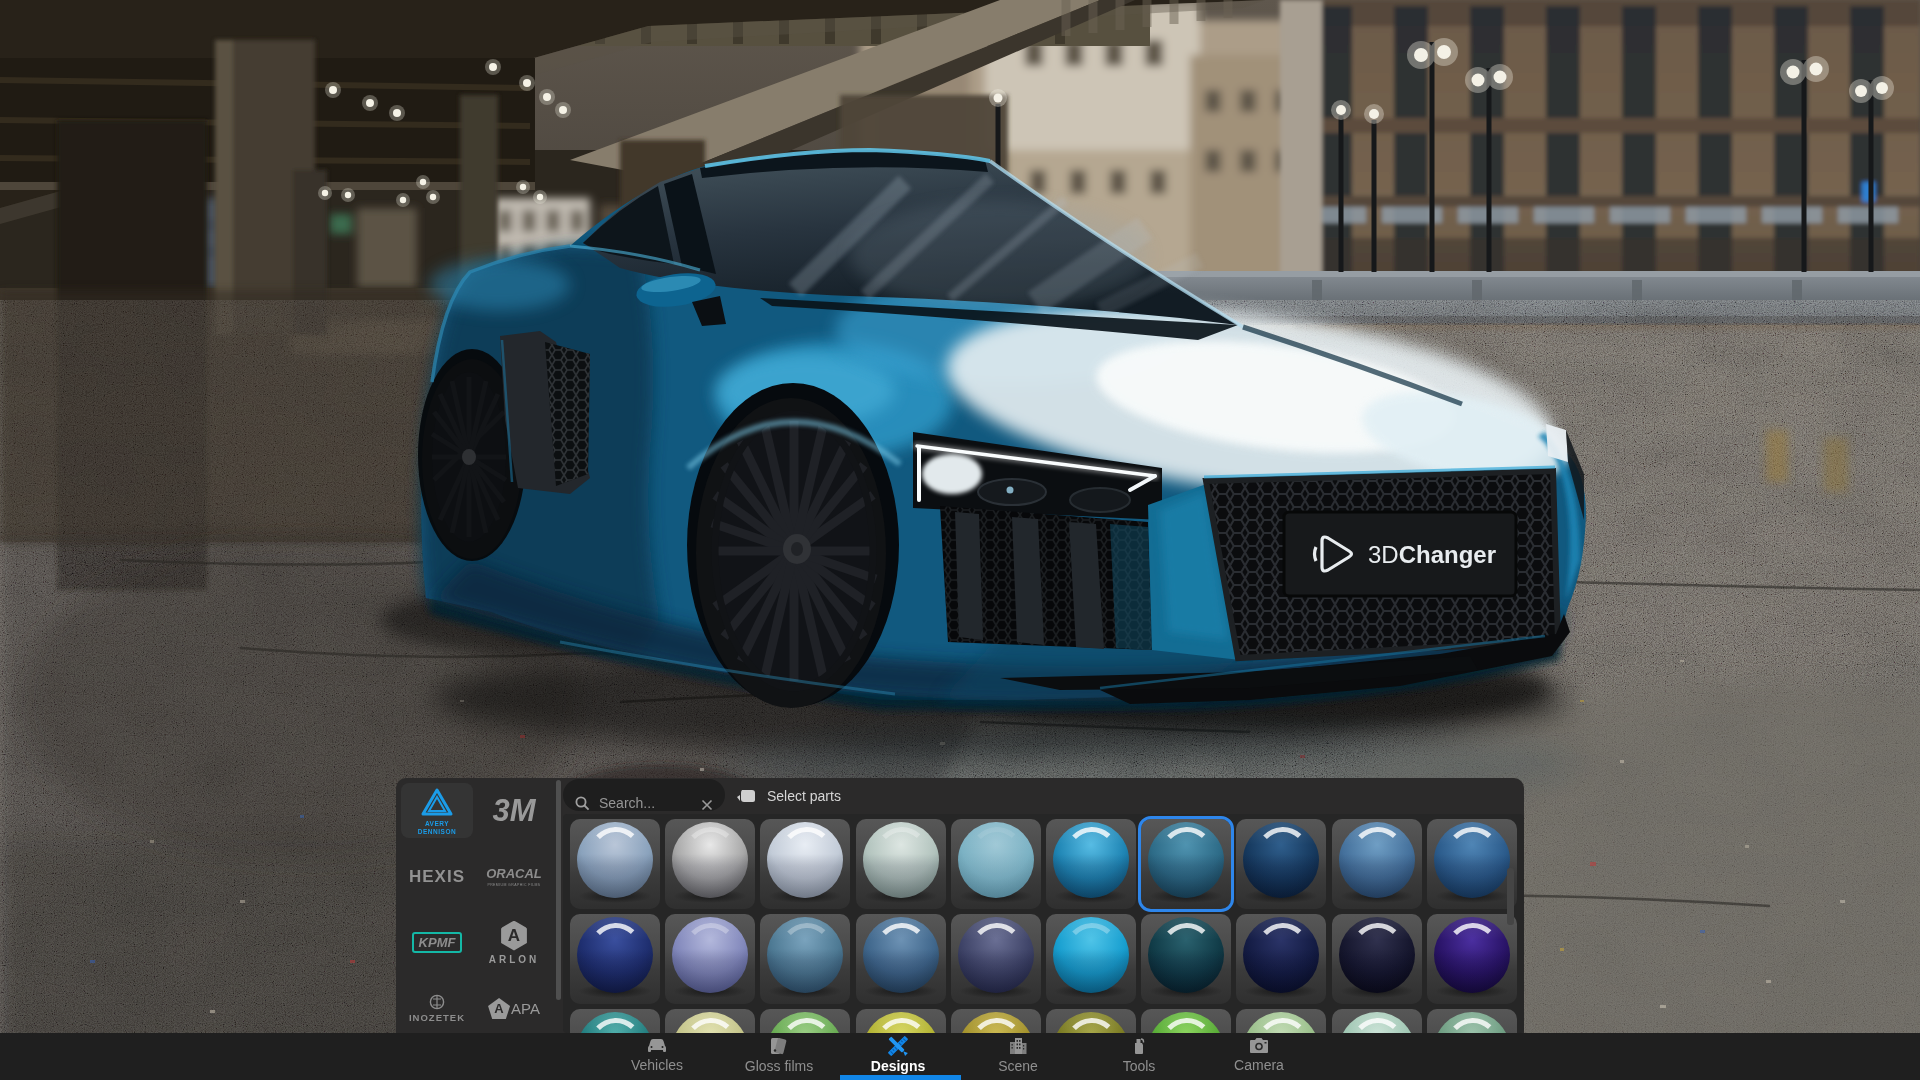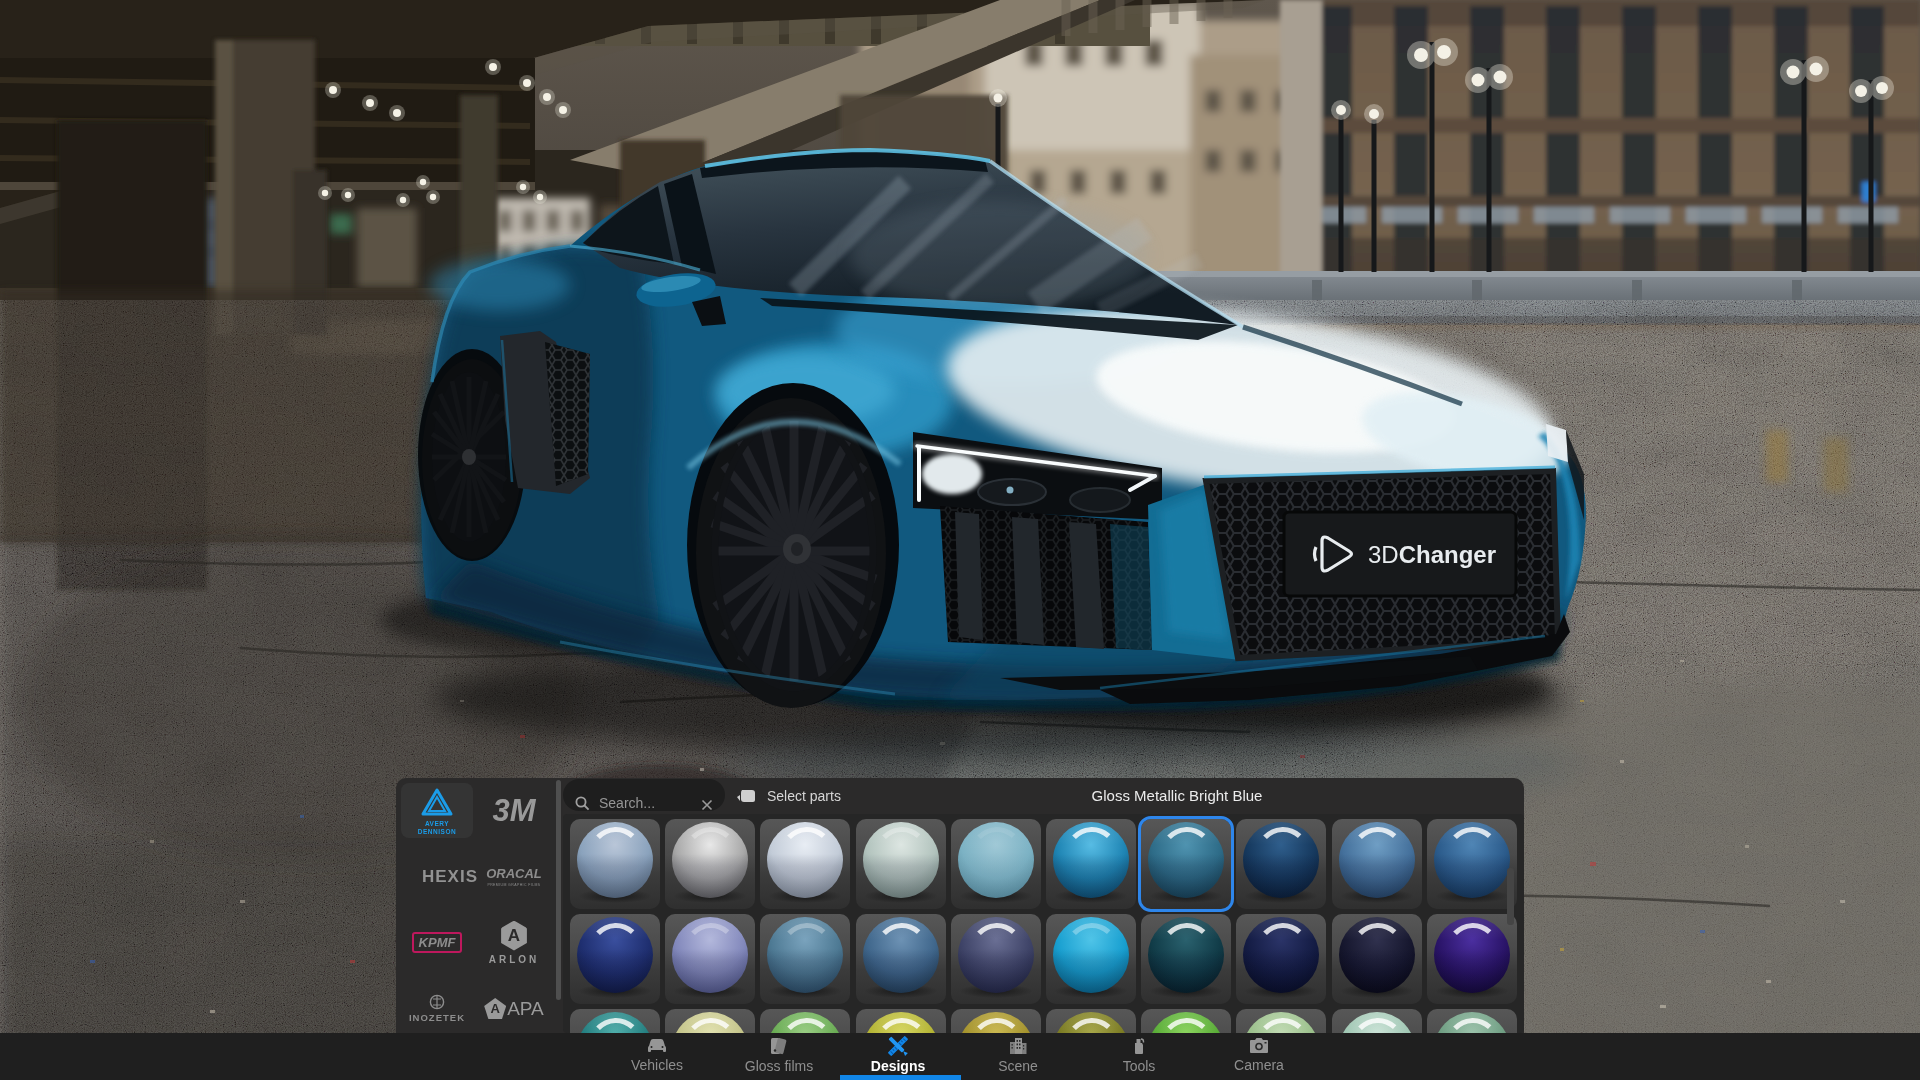--- a/index.html
+++ b/index.html
@@ -522,69 +522,68 @@
     <div class="brandtile" id="tile-avery">
       <svg width="40" height="34" viewBox="0 0 40 34">
         <path d="M20,4 L34,28 L6,28 Z" fill="none" stroke="#1b9ce8" stroke-width="3" stroke-linejoin="round"></path>
         <path d="M20,11 L28,25 L12,25 Z" fill="none" stroke="#1b9ce8" stroke-width="2"></path>
       </svg>
       <div style="color:#1b9ce8;font-size:6.5px;font-weight:bold;line-height:1.15;text-align:center;letter-spacing:.5px;">AVERY<br>DENNISON</div>
     </div>
     <div class="brandtile" style="left:82px;top:5px;width:72px;height:55px;align-items:center;">
           <span style="font-size:31px;font-weight:bold;font-style:italic;color:#999;">3M</span>
         </div>
-    <div class="brandtile" style="left:18px;top:71px;width:72px;height:55px;justify-content:center;">
+    <div class="brandtile" style="left:5px;top:71px;width:72px;height:55px;justify-content:center;">
           <span style="font-size:17px;font-weight:bold;color:#929292;letter-spacing:1px;">HEXIS</span>
         </div>
     <div class="brandtile" style="left:82px;top:71px;width:72px;height:55px;">
       <span style="font-size:13px;font-weight:bold;font-style:italic;color:#8d8d8d;">ORACAL</span>
       <span style="font-size:3.5px;color:#8d8d8d;margin-top:2px;letter-spacing:.4px;">PREMIUM GRAPHIC FILMS</span>
     </div>
     <div class="brandtile" style="left:5px;top:137px;width:72px;height:55px;">
-      <span style="border:2px solid #be185d;border-radius:3px;padding:1px 5px;font-size:13px;font-weight:bold;font-style:italic;color:#8d8d8d;">KPMF</span>
+      <span style="border:2px solid #14b8a6;border-radius:3px;padding:1px 5px;font-size:13px;font-weight:bold;font-style:italic;color:#8d8d8d;">KPMF</span>
     </div>
     <div class="brandtile" style="left:82px;top:137px;width:72px;height:55px;">
       <div style="width:30px;height:30px;border-radius:50% 50% 50% 50%;background:#9a9a9a;display:flex;align-items:center;justify-content:center;clip-path:polygon(50% 0,93% 25%,93% 75%,50% 100%,7% 75%,7% 25%);">
             <span style="color:#2b2a2a;font-weight:bold;font-size:17px;">A</span>
           </div>
       <div style="color:#9a9a9a;font-size:10px;font-weight:bold;letter-spacing:3px;margin-top:3px;">ARLON</div>
     </div>
     <div class="brandtile" style="left:5px;top:203px;width:72px;height:55px;">
       <svg width="16" height="16" viewBox="0 0 16 16">
             <circle cx="8" cy="8" r="6.6" fill="none" stroke="#8d8d8d" stroke-width="1.4"></circle>
             <path d="M8 1.4 L8 14.6 M4 5 L12 5 M4 11 L12 11" stroke="#8d8d8d" stroke-width="1.2"></path>
           </svg>
       <div style="color:#8d8d8d;font-size:9.5px;font-weight:bold;letter-spacing:1px;margin-top:2px;">INOZETEK</div>
     </div>
     <div class="brandtile" style="left:82px;top:203px;width:72px;height:55px;flex-direction:row;">
       <div style="width:22px;height:21px;background:#9a9a9a;clip-path:polygon(50% 0,100% 38%,81% 100%,19% 100%,0 38%);display:flex;align-items:center;justify-content:center;">
             <span style="color:#2b2a2a;font-weight:bold;font-size:13px;">A</span>
           </div>
-      <span style="font-size:19px;color:#9a9a9a;margin-left:1px;">APA</span>
+      <span style="font-size:15px;color:#9a9a9a;margin-left:1px;">APA</span>
     </div>
     <div class="sbar" style="left:160px;top:2px;width:5px;height:220px;"></div>
   </div>
   <div id="search">
     <svg width="15" height="15" viewBox="0 0 15 15" style="margin-left:12px;">
           <circle cx="6" cy="6" r="4.6" fill="none" stroke="#a0a0a0" stroke-width="1.8"></circle>
           <line x1="9.5" y1="9.5" x2="13.6" y2="13.6" stroke="#a0a0a0" stroke-width="1.8"></line>
         </svg>
     <span style="margin-left:9px;">Search...</span>
     <svg width="12" height="12" viewBox="0 0 12 12" style="margin-left:auto;margin-right:12px;">
           <path d="M1.5,1.5 L10.5,10.5 M10.5,1.5 L1.5,10.5" stroke="#9a9a9a" stroke-width="1.6"></path>
         </svg>
   </div>
   <div id="selparts">
     <svg width="22" height="17" viewBox="0 0 22 17" style="margin-right:9px;">
       <path d="M6,2 L16,2 Q19,2 19,5 L19,12 Q19,14 17,14 L8,14 Q5,14 5,11 L5,5 Q5,3 6,2 Z" fill="#cfcfcf"></path>
       <path d="M1,9 L4,7 L4,13 Z" fill="#cfcfcf"></path>
     </svg>
     <span>Select parts</span>
   </div>
-  <div id="ptitle">Gloss Metallic Bright Blue</div>
   <div id="grid">
 <div class="gtile" style="left:7.0px;top:5px;">
           <div class="gshadow"></div>
           <div class="ball" style="background:radial-gradient(circle at 50% 30%, #b9c6d8 0%, #8ba3bd 52%, #5d7389 88%);"></div>
         </div>
 <div class="gtile" style="left:102.2px;top:5px;">
           <div class="gshadow"></div>
           <div class="ball m" style="background:radial-gradient(circle at 50% 30%, #e8e8e8 0%, #a9a9a9 52%, #5f5f5f 88%);"></div>
         </div>
 <div class="gtile" style="left:197.4px;top:5px;">

